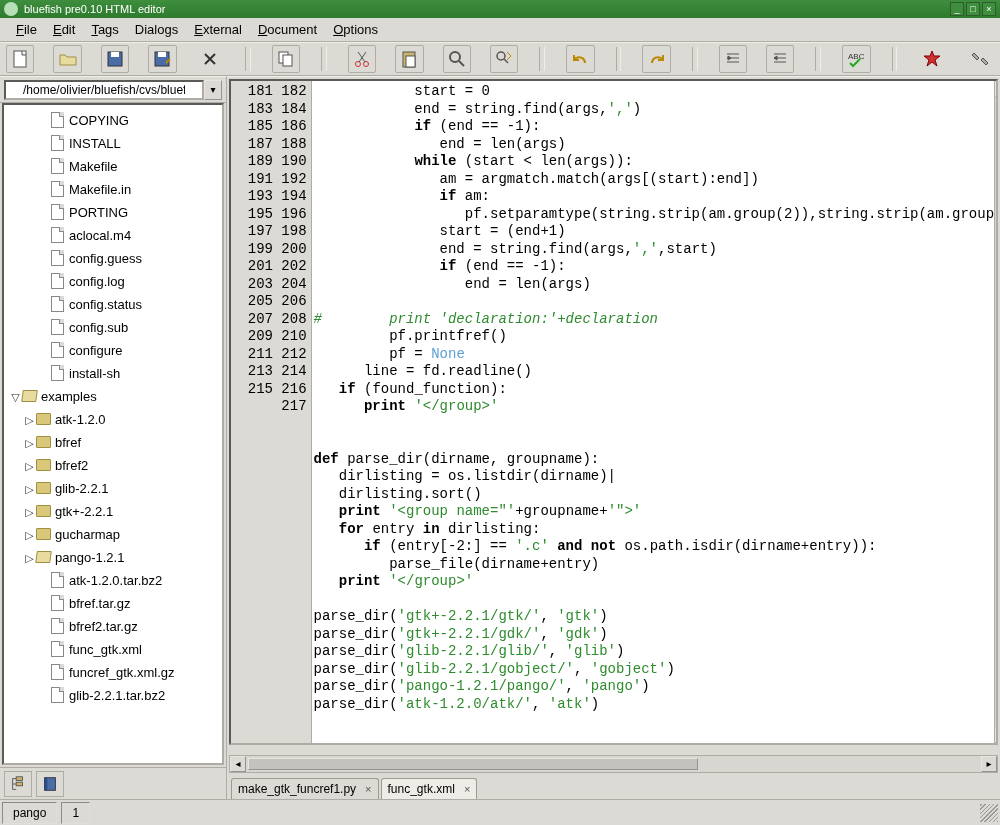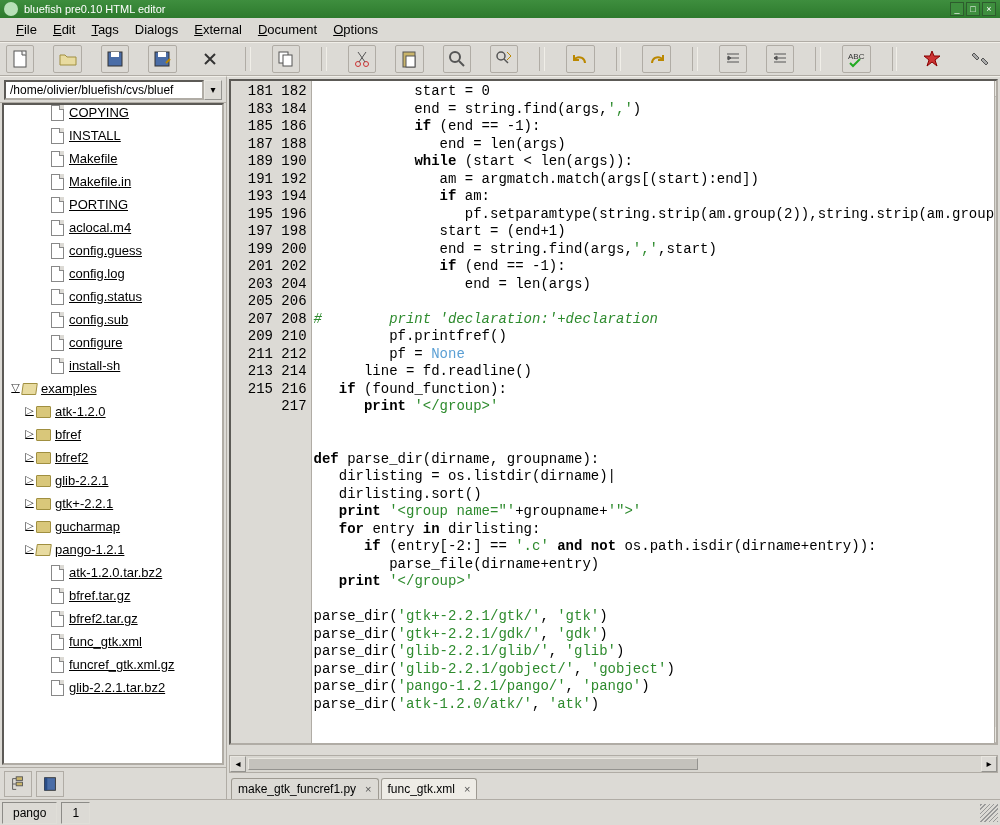--- a/index.html
+++ b/index.html
@@ -22,24 +22,24 @@
 .toolbar .tbtn { width: 30px; height: 28px; border: 1px solid #b0aca5; background: #dcdad5; display: flex; align-items: center; justify-content: center; border-radius: 2px; }
 .toolbar .sep { width: 6px; height: 24px; border-left: 1px solid #b0aca5; border-right: 1px solid #f0eee8; margin: 0 2px; }
 .toolbar svg { width: 20px; height: 20px; }
 
 
 .main { display: flex; height: 723px; }
 
 
 .left-panel { width: 227px; background: #dcdad5; border-right: 1px solid #b0aca5; display: flex; flex-direction: column; border-top: 1px solid #f0eee8; }
 .path-bar { height: 26px; display: flex; align-items: center; padding: 2px 4px; border-bottom: 1px solid #b0aca5; }
-.path-input { flex: 1; height: 20px; font-size: 12px; padding: 0 4px; background: #fff; border: 2px inset #b0aca5; }
+.path-input { flex: 1; height: 20px; font-size: 12px; padding: 0 17px; background: #fff; border: 2px inset #b0aca5; }
 .path-dd { width: 18px; height: 20px; background: #dcdad5; border: 1px outset #e8e6e0; text-align: center; line-height: 18px; font-size: 10px; }
 .file-tree { flex: 1; background: #fff; overflow: auto; border: 2px inset #b0aca5; margin: 0 2px 2px 2px; }
-.tree-row { display: flex; align-items: flex-start; height: 23px; padding-left: 6px; font-size: 13px; white-space: nowrap; text-decoration: underline; }
+.tree-row { display: flex; align-items: flex-end; height: 23px; padding-left: 6px; font-size: 13px; white-space: nowrap; }
 .tree-row .tw { width: 11px; text-align: center; font-size: 11px; color: #333; }
 .tree-row .ic { width: 16px; height: 16px; margin-right: 4px; display: inline-flex; align-items: center; justify-content: center; }
 .tree-row.d1 { padding-left: 20px; }
 .tree-row.d2 { padding-left: 34px; }
 .left-bottom { height: 32px; background: #dcdad5; display: flex; align-items: center; padding: 2px 4px; gap: 4px; border-top: 1px solid #b0aca5; }
 .left-bottom .tbtn { width: 28px; height: 26px; border: 1px solid #b0aca5; background: #dcdad5; display:flex;align-items:center;justify-content:center; }
 
 
 .editor-panel { flex: 1; display: flex; flex-direction: column; background: #dcdad5; border-top: 1px solid #f0eee8; }
 .editor-scroll { flex: 1; display: flex; background: #fff; border: 2px inset #b0aca5; margin: 2px 2px 10px 2px; position: relative; overflow: hidden; }

